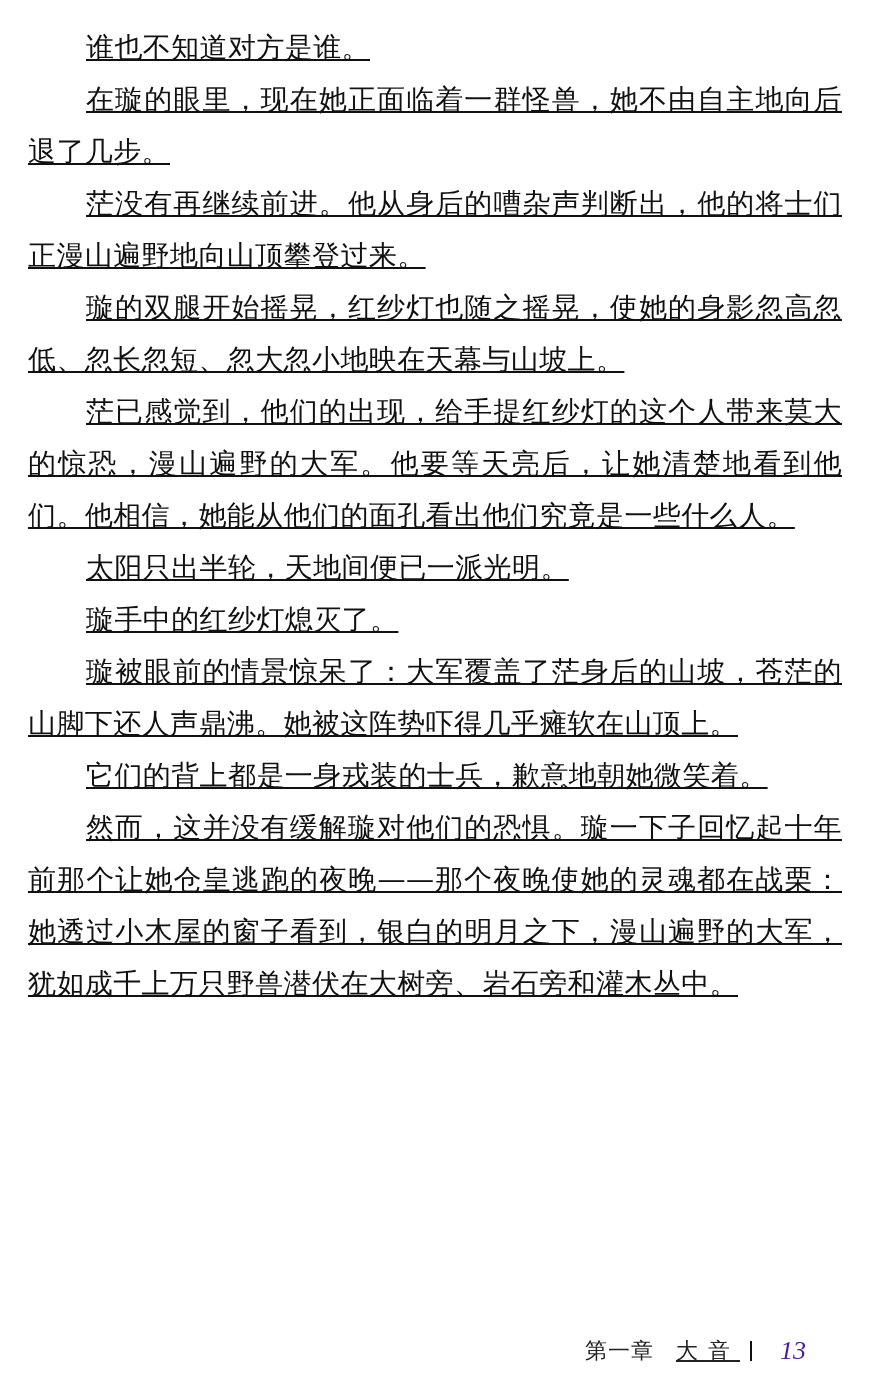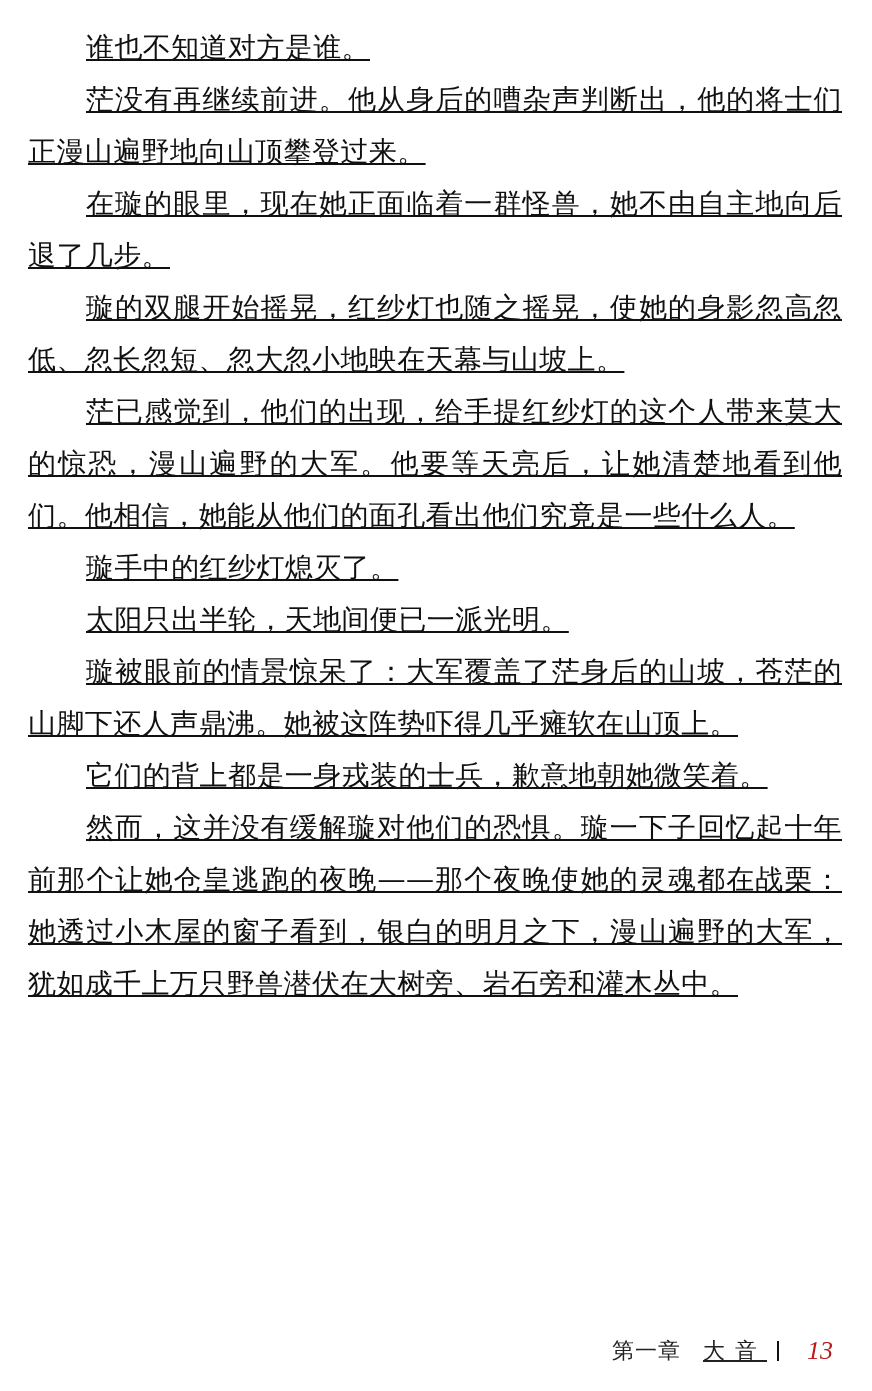--- a/index.html
+++ b/index.html
@@ -28,21 +28,21 @@
       text-align: justify;
       text-justify: inter-character;
       letter-spacing: 0.4px;
       text-indent: 58px;
       word-break: break-all;
       text-decoration: underline;
     }
     .footer {
       position: absolute;
       top: 1334px;
-      left: 612px;
+      left: 585px;
       height: 34px;
       display: flex;
       align-items: center;
       font-family: "DejaVu Sans", "Liberation Sans", sans-serif;
       color: #222222;
     }
     .chapter-label {
       font-size: 22px;
       letter-spacing: 1px;
     }
@@ -57,34 +57,34 @@
       width: 2px;
       height: 20px;
       background: #111111;
       margin-left: 10px;
       margin-right: 28px;
     }
     .page-number {
       font-family: "Liberation Serif", "DejaVu Serif", serif;
       font-style: italic;
       font-size: 26px;
-      color: #b91c1c;
+      color: #4c1d95;
     }
   </style>
 </head>
 <body>
 
 <div class="page-body">
   <p class="para">谁也不知道对方是谁。</p>
+  <p class="para">在璇的眼里，现在她正面临着一群怪兽，她不由自主地向后退了几步。</p>
   <p class="para">茫没有再继续前进。他从身后的嘈杂声判断出，他的将士们正漫山遍野地向山顶攀登过来。</p>
-  <p class="para">在璇的眼里，现在她正面临着一群怪兽，她不由自主地向后退了几步。</p>
   <p class="para">璇的双腿开始摇晃，红纱灯也随之摇晃，使她的身影忽高忽低、忽长忽短、忽大忽小地映在天幕与山坡上。</p>
   <p class="para">茫已感觉到，他们的出现，给手提红纱灯的这个人带来莫大的惊恐，漫山遍野的大军。他要等天亮后，让她清楚地看到他们。他相信，她能从他们的面孔看出他们究竟是一些什么人。</p>
+  <p class="para">太阳只出半轮，天地间便已一派光明。</p>
   <p class="para">璇手中的红纱灯熄灭了。</p>
-  <p class="para">太阳只出半轮，天地间便已一派光明。</p>
   <p class="para">璇被眼前的情景惊呆了：大军覆盖了茫身后的山坡，苍茫的山脚下还人声鼎沸。她被这阵势吓得几乎瘫软在山顶上。</p>
   <p class="para">它们的背上都是一身戎装的士兵，歉意地朝她微笑着。</p>
   <p class="para">然而，这并没有缓解璇对他们的恐惧。璇一下子回忆起十年前那个让她仓皇逃跑的夜晚——那个夜晚使她的灵魂都在战栗：她透过小木屋的窗子看到，银白的明月之下，漫山遍野的大军，犹如成千上万只野兽潜伏在大树旁、岩石旁和灌木丛中。</p>
 </div>
 
 <div class="footer">
   <span class="chapter-label">第一章</span>
   <span class="chapter-title">大音</span>
   <span class="divider"></span>
   <span class="page-number">13</span>

